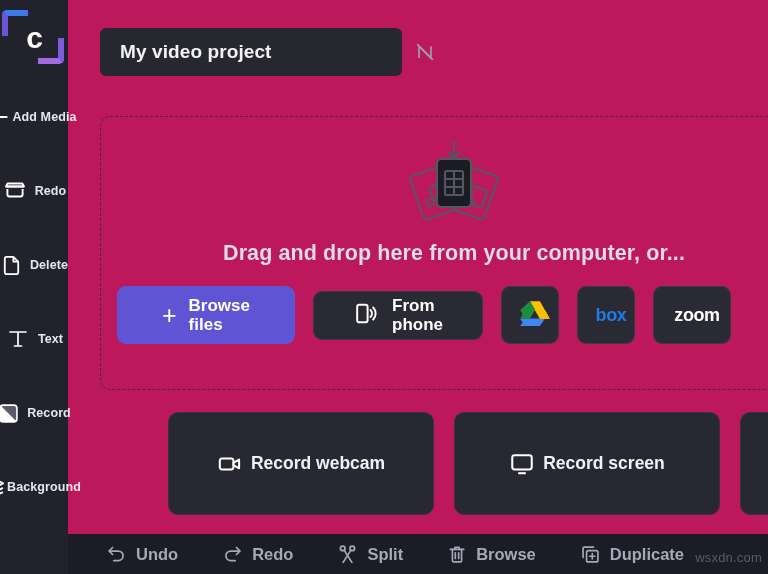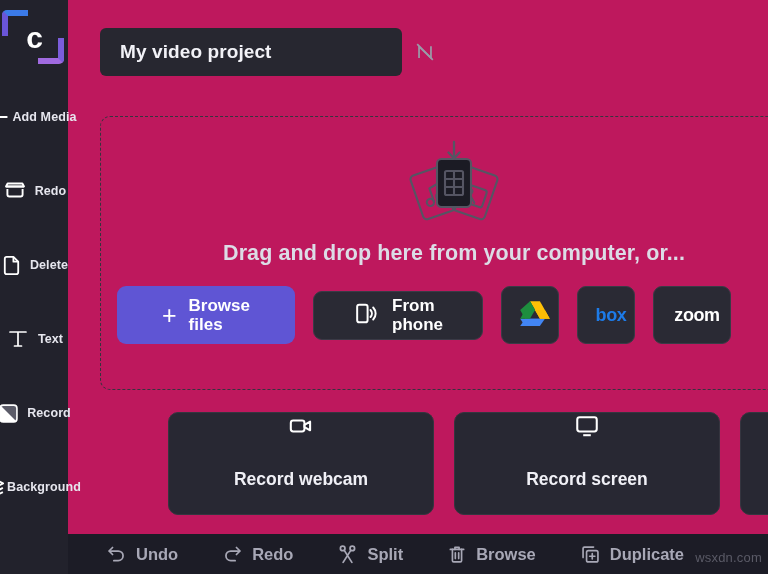--- a/index.html
+++ b/index.html
@@ -245,24 +245,24 @@
     display: flex;
     gap: 20px;
   }
   .rec-card {
     background: #282833;
     border: 1px solid #35353f;
     border-radius: 10px;
     width: 266px;
     height: 103px;
     display: flex;
-    flex-direction: column;
-    align-items: center;
-    justify-content: flex-start;
-    gap: 30px;
+    flex-direction: row;
+    align-items: center;
+    justify-content: center;
+    gap: 8px;
     cursor: pointer;
     box-sizing: border-box;
   }
   .rec-card .rec-ico { color: #fff; height: 26px; display:flex; align-items:center; }
   .rec-card .rec-lbl { font-size: 17.5px; font-weight: bold; color: #f0f0f6; white-space: nowrap; }
 
   .bottombar {
     position: absolute;
     left: 0; right: 0; bottom: 0;
     height: 40px;

